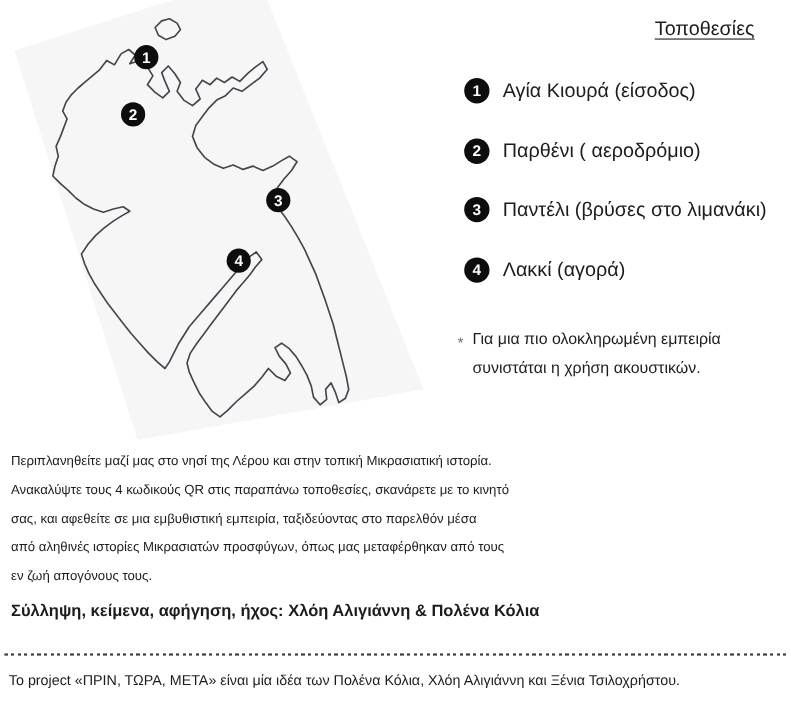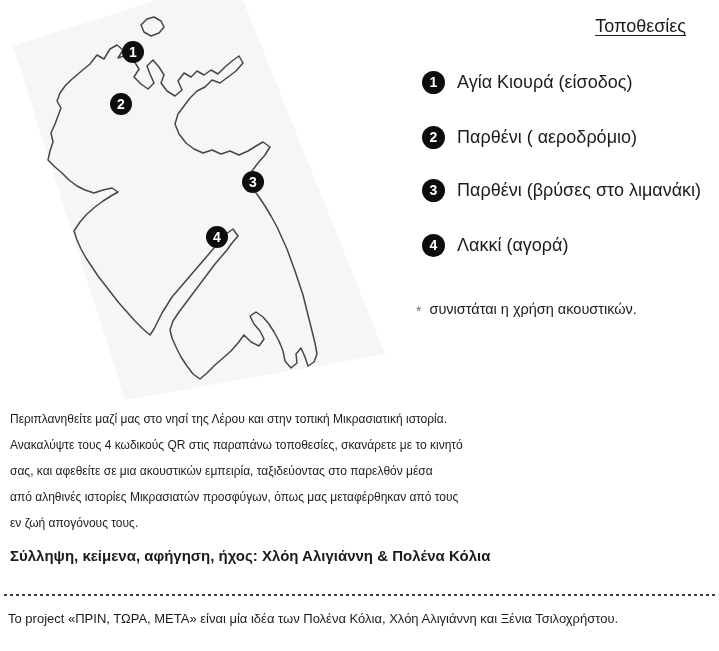--- a/index.html
+++ b/index.html
@@ -88,39 +88,40 @@
     <div class="legend-item li-0">
       <div class="legend-bullet">1</div>
       <div class="legend-label">Αγία Κιουρά (είσοδος)</div>
     </div>
     <div class="legend-item li-1">
       <div class="legend-bullet">2</div>
       <div class="legend-label">Παρθένι ( αεροδρόμιο)</div>
     </div>
     <div class="legend-item li-2">
       <div class="legend-bullet">3</div>
-      <div class="legend-label">Παρθένι (βρύσες στο λιμανάκι)</div>
+      <div class="legend-label">Παντέλι (βρύσες στο λιμανάκι)</div>
     </div>
     <div class="legend-item li-3">
       <div class="legend-bullet">4</div>
       <div class="legend-label">Λακκί (αγορά)</div>
     </div>
 
     <div class="legend-note">
       <span class="note-star">*</span>
       <span>
+        <div>Για μια πιο ολοκληρωμένη εμπειρία</div>
         <div>συνιστάται η χρήση ακουστικών.</div>
       </span>
     </div>
   </div>
 
   <div class="paragraph">
     <div>Περιπλανηθείτε μαζί μας στο νησί της Λέρου και στην τοπική Μικρασιατική ιστορία.</div>
     <div>Ανακαλύψτε τους 4 κωδικούς QR στις παραπάνω τοποθεσίες, σκανάρετε με το κινητό</div>
-    <div>σας, και αφεθείτε σε μια ακουστικών εμπειρία, ταξιδεύοντας στο παρελθόν μέσα</div>
+    <div>σας, και αφεθείτε σε μια εμβυθιστική εμπειρία, ταξιδεύοντας στο παρελθόν μέσα</div>
     <div>από αληθινές ιστορίες Μικρασιατών προσφύγων, όπως μας μεταφέρθηκαν από τους</div>
     <div>εν ζωή απογόνους τους.</div>
   </div>
 
   <div class="credit">Σύλληψη, κείμενα, αφήγηση, ήχος: Χλόη Αλιγιάννη &amp; Πολένα Κόλια</div>
 
   <div class="divider"></div>
 
   <div class="footer-text">Το project «ΠΡΙΝ, ΤΩΡΑ, ΜΕΤΑ» είναι μία ιδέα των Πολένα Κόλια, Χλόη Αλιγιάννη και Ξένια Τσιλοχρήστου.</div>
 

